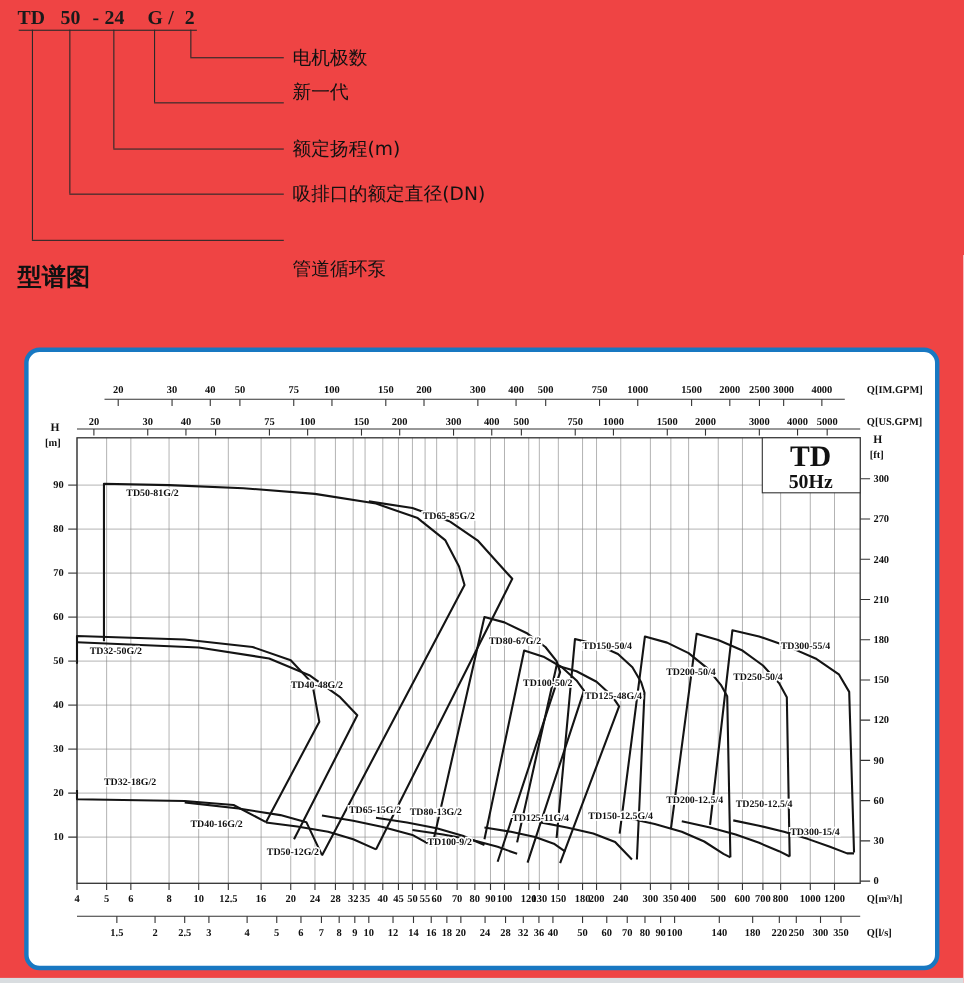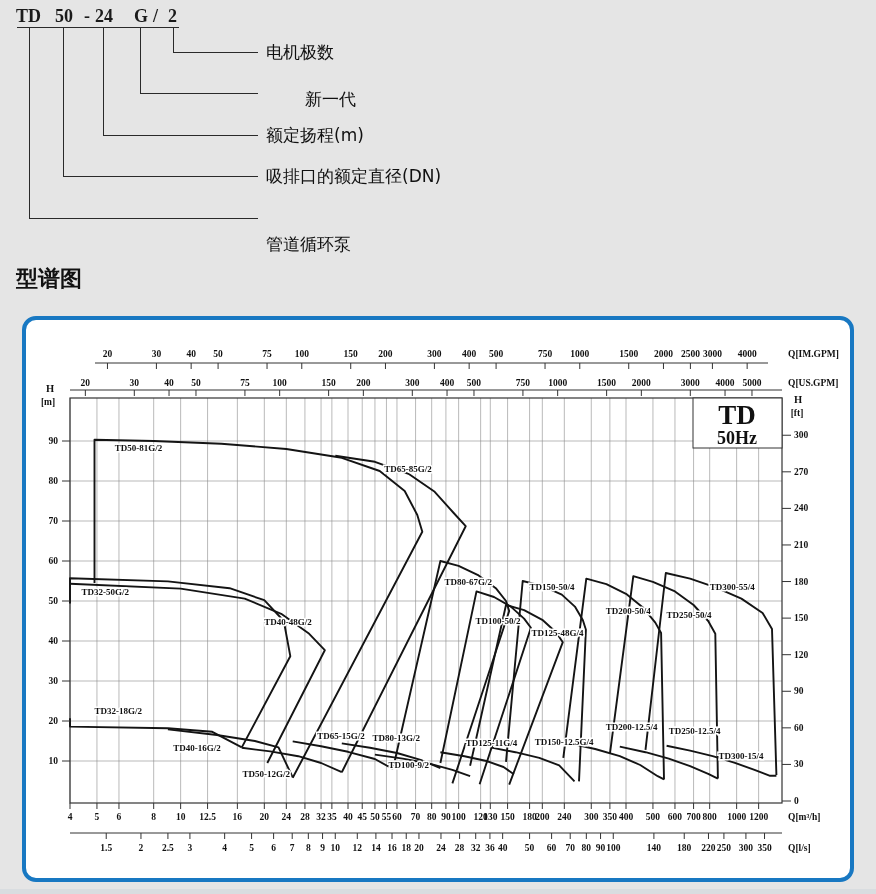--- a/index.html
+++ b/index.html
@@ -1,27 +1,27 @@
 <!DOCTYPE html>
 <html><head>
 <meta charset="utf-8">
 <style>
   html,body{margin:0;padding:0;background:#fff;}
-  #page{position:relative;width:876px;height:894px;background:#e5e5e5;overflow:hidden;
+  #page{position:relative;width:876px;height:894px;background:#ef4444;overflow:hidden;
         font-family:"Liberation Serif",serif;}
   
   #model-legend{position:absolute;left:0;top:0;width:500px;height:250px;}
   .code-token{position:absolute;top:6px;font:bold 18px "Liberation Serif",serif;color:#1a1a1a;}
   #code-underline{position:absolute;left:17px;top:27px;width:162px;height:0;border-top:1.6px solid #2a2a2a;}
   .callout-v{position:absolute;width:0;border-left:1.6px solid #2a2a2a;}
   .callout-h{position:absolute;height:0;border-top:1.6px solid #2a2a2a;}
   .callout-label{position:absolute;left:266px;font-weight:400;font-size:17px;color:#111;
                  font-family:"DejaVu Sans","Liberation Sans",sans-serif;white-space:nowrap;}
   
-  #section-title{position:absolute;left:16px;top:264px;font-weight:800;font-size:22px;color:#111;
+  #section-title{position:absolute;left:16px;top:237px;font-weight:800;font-size:22px;color:#111;
                  font-family:"DejaVu Sans","Liberation Sans",sans-serif;}
   
   #chart-panel{position:absolute;left:22px;top:316px;width:824px;height:558px;
                border:4.5px solid #1878c2;border-radius:14px;background:#fff;}
   #chart-svg{position:absolute;left:-26px;top:-320px;}
   
   #page-bottom-strip{position:absolute;left:0;bottom:0;width:876px;height:5px;background:#d9dde0;}
   text{font-family:"Liberation Serif",serif;}
 </style>
 </head>
@@ -31,21 +31,21 @@
 
   <div id="model-legend">
     <span id="code-line"><span class="code-token" style="left: 16px;">TD</span><span class="code-token" style="left: 55px;">50</span><span class="code-token" style="left: 84px;">-</span><span class="code-token" style="left: 95px;">24</span><span class="code-token" style="left: 134px;">G</span><span class="code-token" style="left: 153px;">/</span><span class="code-token" style="left: 168px;">2</span></span>
     <div id="code-underline"></div>
     <div id="callouts">
         <div class="callout-v" style="left: 173px; top: 27px; height: 25px;"></div>
         <div class="callout-h" style="left: 173px; top: 52px; width: 85px;"></div>
         <div class="callout-label" style="top: 41px;">电机极数</div>
         <div class="callout-v" style="left: 140px; top: 27px; height: 66px;"></div>
         <div class="callout-h" style="left: 140px; top: 93px; width: 118px;"></div>
-        <div class="callout-label" style="top: 88px; margin-left: 39px;">新一代</div>
+        <div class="callout-label" style="top: 72px;">新一代</div>
         <div class="callout-v" style="left: 103px; top: 27px; height: 108px;"></div>
         <div class="callout-h" style="left: 103px; top: 135px; width: 155px;"></div>
         <div class="callout-label" style="top: 124px;">额定扬程(m)</div>
         <div class="callout-v" style="left: 63px; top: 27px; height: 149px;"></div>
         <div class="callout-h" style="left: 63px; top: 176px; width: 195px;"></div>
         <div class="callout-label" style="top: 165px;">吸排口的额定直径(DN)</div>
         <div class="callout-v" style="left: 29px; top: 27px; height: 191px;"></div>
         <div class="callout-h" style="left: 29px; top: 218px; width: 229px;"></div>
         <div class="callout-label" style="top: 207px; margin-top: 26px;">管道循环泵</div>
       </div>

